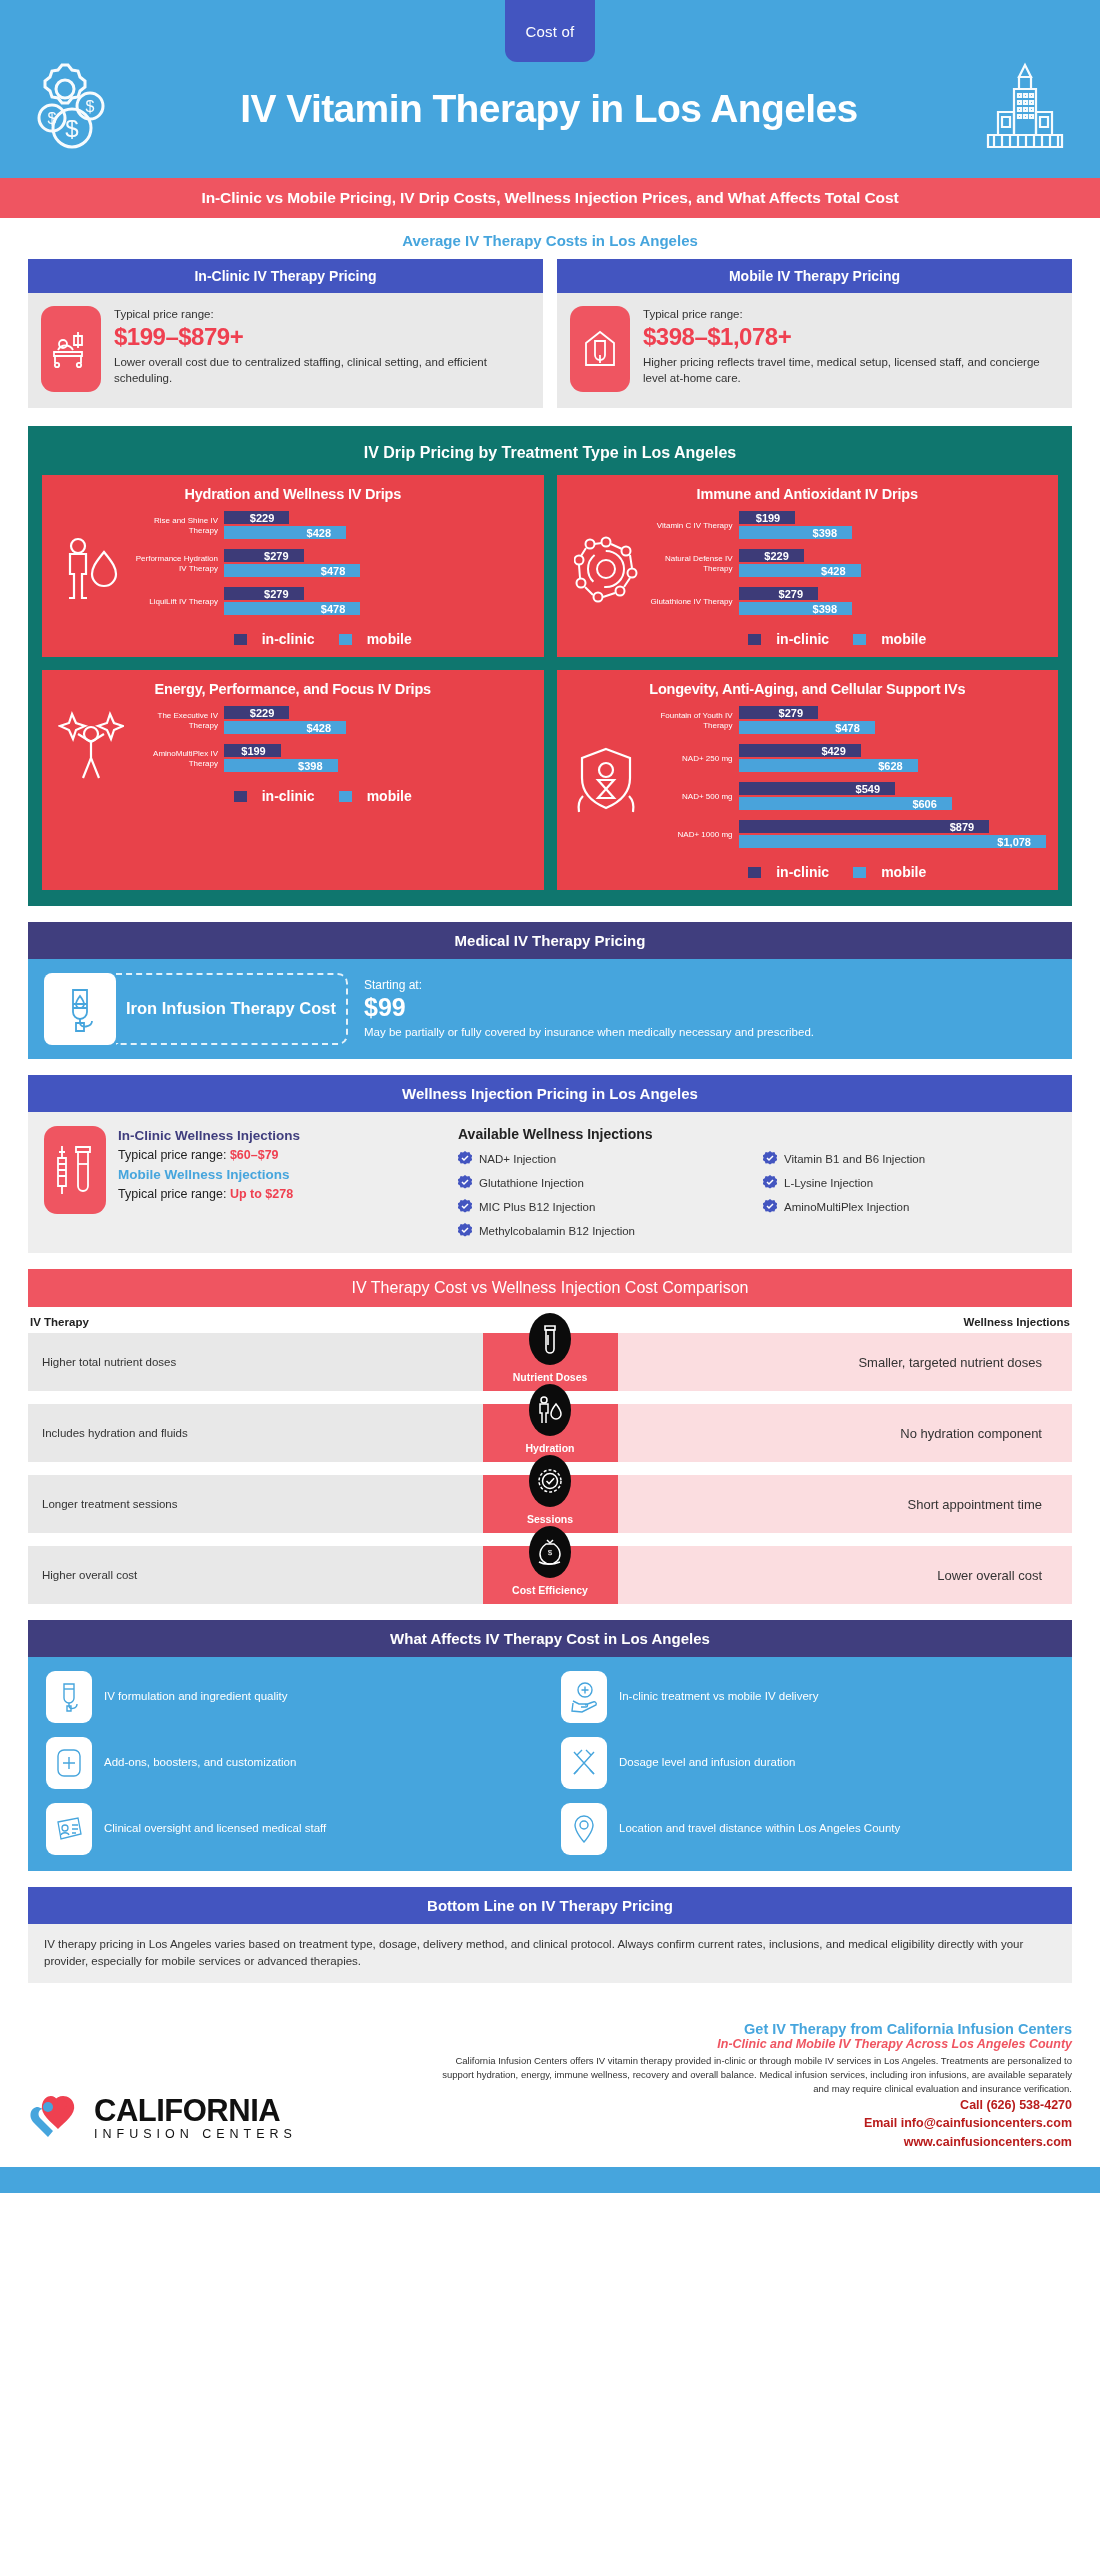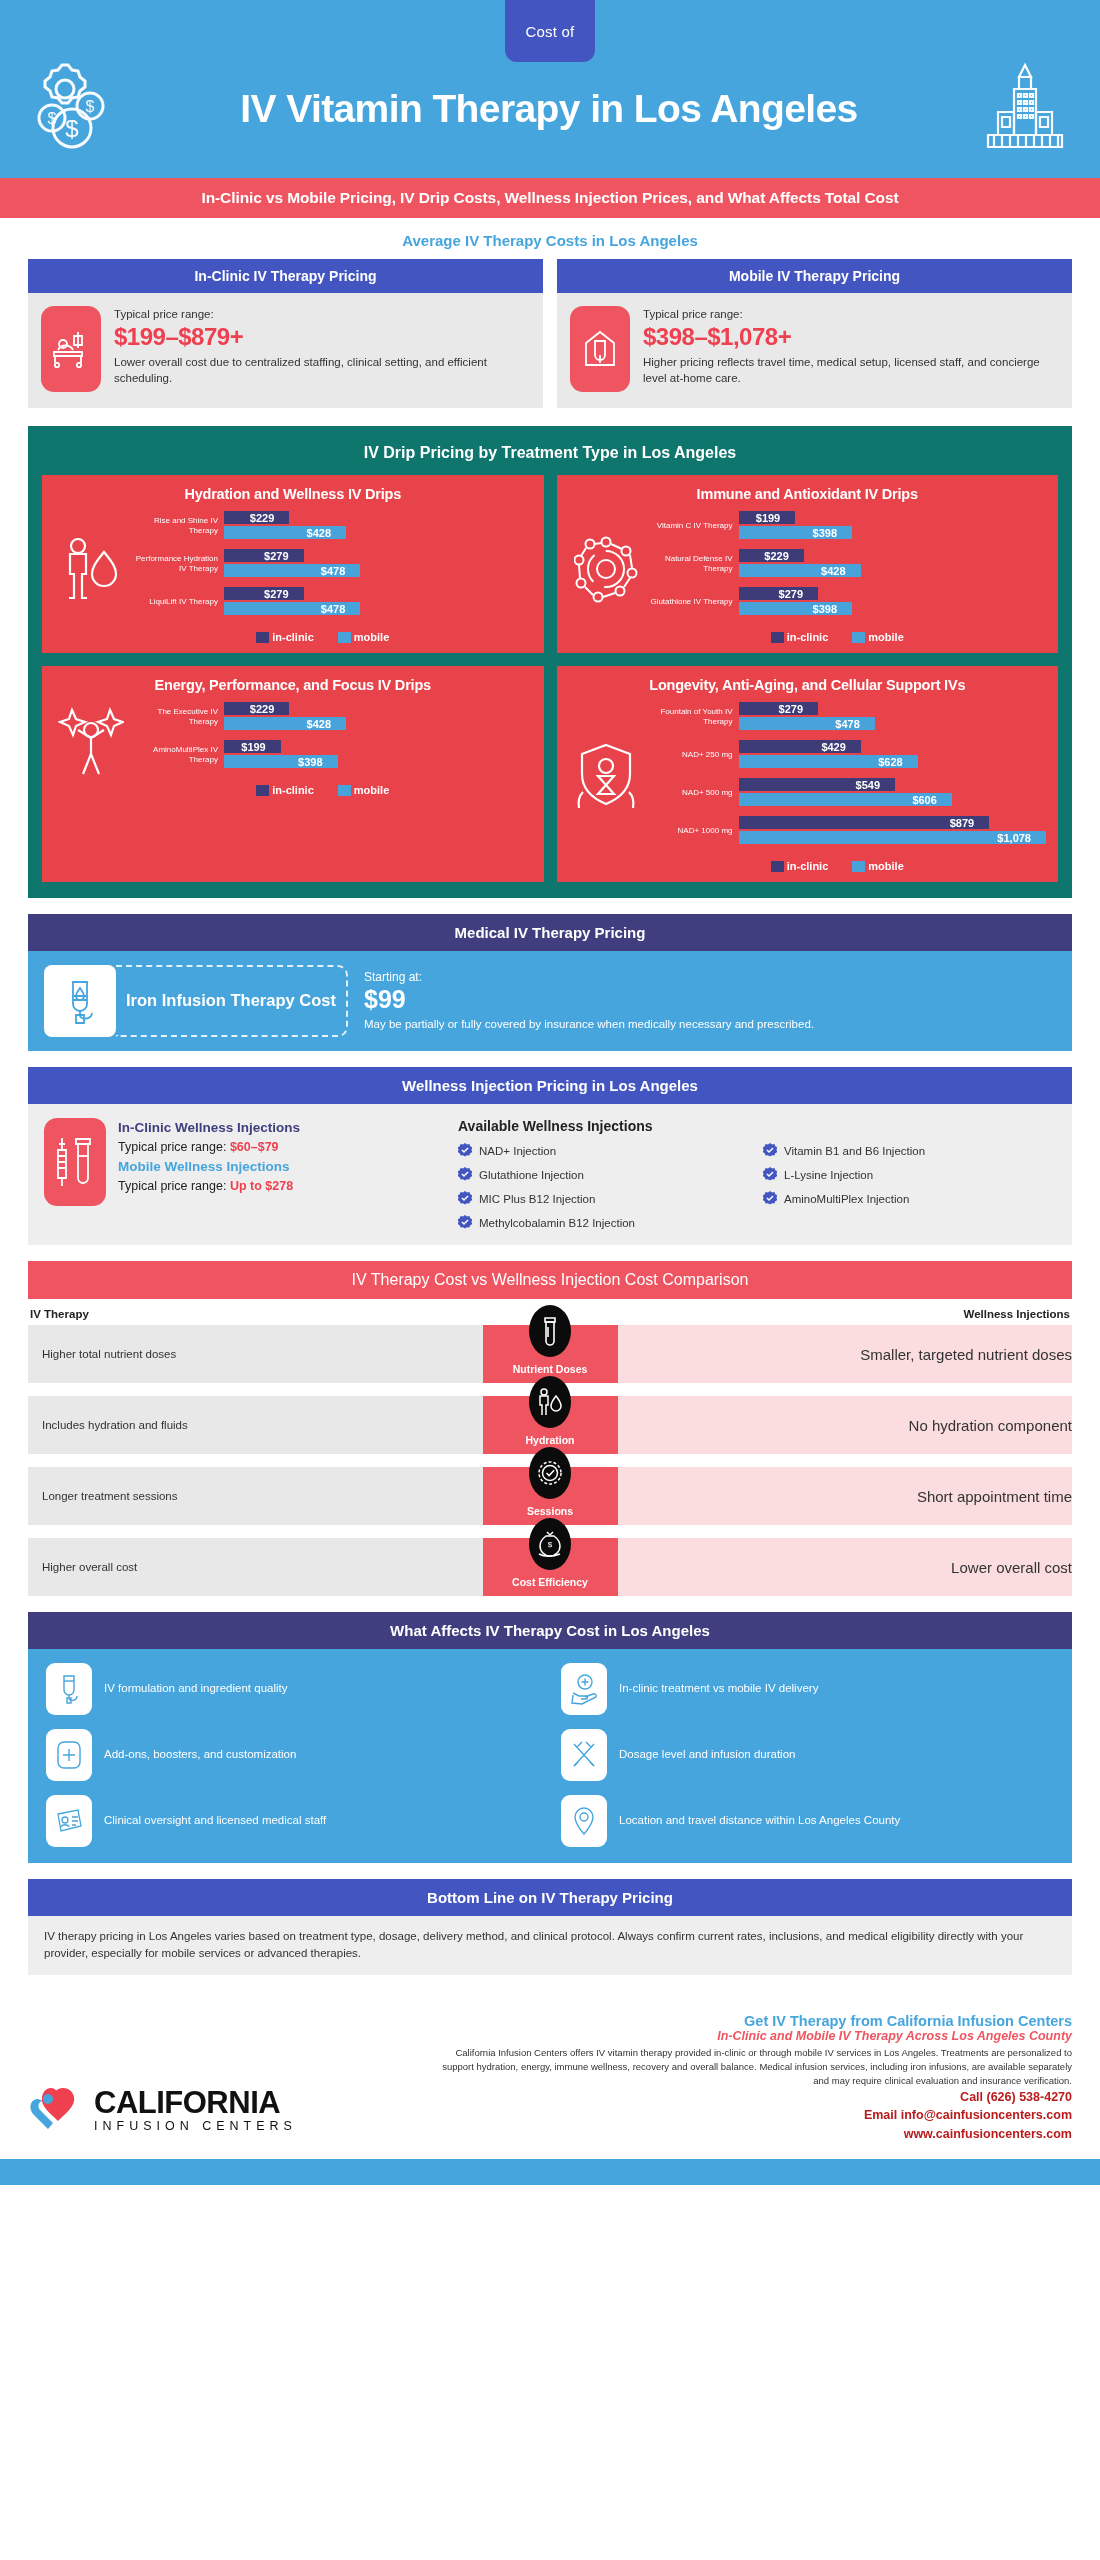--- a/index.html
+++ b/index.html
@@ -158,21 +158,21 @@
   .bar.inclinic { background: #3d3b78; }
   .bar.mobile { background: #49a3db; }
   .bar span {
     color: #fff; font-size: 11px; font-weight: bold;
     padding-right: 15px; white-space: nowrap;
   }
   .legend {
     display: flex; justify-content: center; gap: 24px;
     margin-top: 6px; padding-left: 60px;
   }
-  .legend div { display:flex; align-items:center; gap: 3px; color:#fff; font-size: 11px; font-weight: bold; }
+  .legend div { display:flex; align-items:center; gap: 15px; color:#fff; font-size: 14px; font-weight: bold; }
   .swatch { width: 13px; height: 11px; display:inline-block; }
   .swatch.a { background: #3d3b78; }
   .swatch.b { background: #49a3db; }
 
   
   .block { margin: 0 28px 16px; }
   .med-body {
     background: #46a5dd;
     display: flex; align-items: center; gap: 0;
     padding: 14px 16px;
@@ -225,21 +225,21 @@
   }
   .cmp-row {
     display: grid;
     grid-template-columns: 1fr 135px 1fr;
     align-items: stretch;
     margin-bottom: 13px;
     position: relative;
     min-height: 58px;
   }
   .cmp-left { background:#e8e8e8; display:flex; align-items:center; padding: 0 14px; font-size: 11.5px; color:#333; }
-  .cmp-right { background:#fbdde0; display:flex; align-items:center; justify-content:flex-end; padding: 0 0; font-size: 15px; color:#333; text-align:right; }
+  .cmp-right { background:#fbdde0; display:flex; align-items:center; justify-content:flex-end; padding: 0 30px; font-size: 13px; color:#333; text-align:right; }
   .cmp-mid {
     background:#ef5561; position: relative;
     display:flex; align-items:flex-end; justify-content:center;
     padding-bottom: 8px;
   }
   .cmp-mid-label { color:#fff; font-size: 10.5px; font-weight: bold; }
   .cmp-badge {
     position:absolute; top: -20px; left: 50%; transform: translateX(-50%);
     width: 42px; height: 52px; border-radius: 50%;
     background: #0b0b0b;

